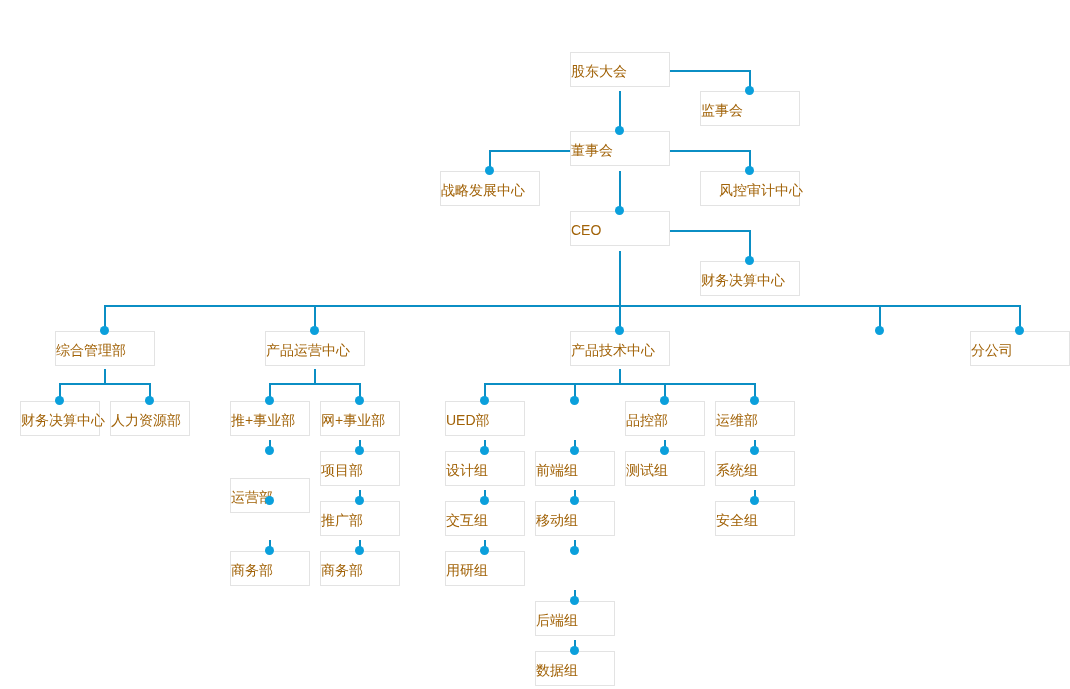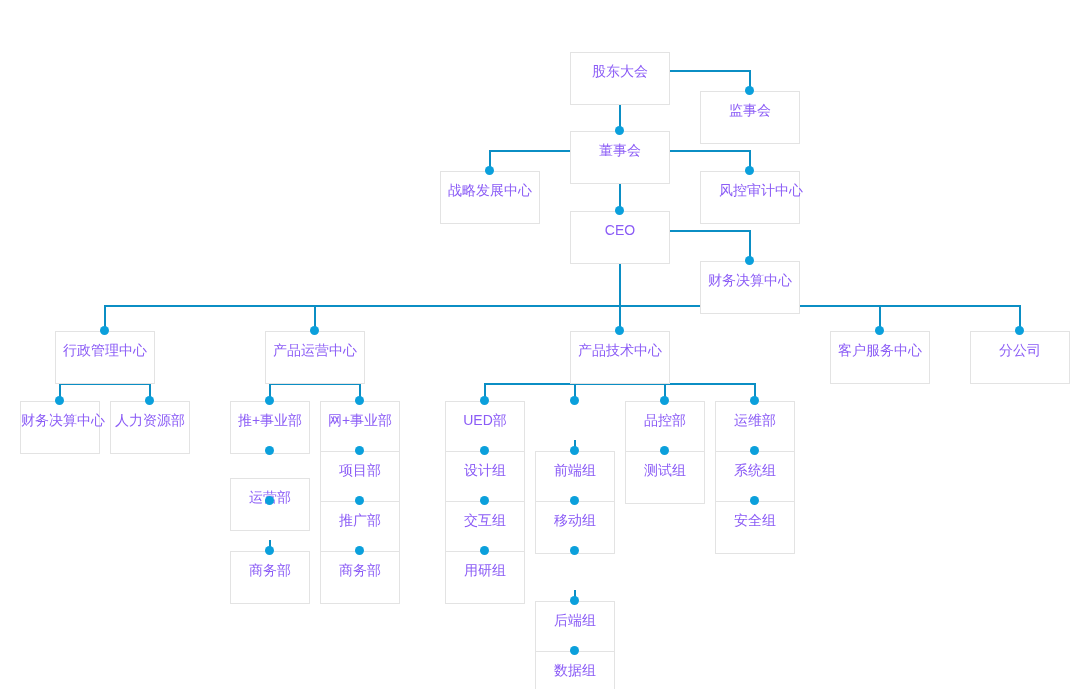--- a/index.html
+++ b/index.html
@@ -11,27 +11,27 @@
     position: relative;
     width: 1070px;
     height: 689px;
     background: #ffffff;
     font-family: "Liberation Sans", "DejaVu Sans", sans-serif;
     overflow: hidden;
   }
   .node {
     position: absolute;
     box-sizing: border-box;
-    height: 53px;
+    height: 35px;
     border: 1px solid #e3e3e3;
     background: #ffffff;
-    color: #8b5cf6;
+    color: #a16207;
     font-size: 14px;
     line-height: 37px;
-    text-align: center;
+    text-align: left;
     white-space: nowrap;
     z-index: 3;
   }
   .node.w100 { width: 100px; }
   .node.w80  { width: 80px; }
   .conn {
     position: absolute;
     background: #0b8ec4;
     z-index: 1;
   }
@@ -163,24 +163,23 @@
   <div class="node w100" style="left:570px; top:52px;">股东大会</div>
   <div class="node w100" style="left:700px; top:91px;">监事会</div>
 
   <div class="node w100" style="left:570px; top:131px;">董事会</div>
   <div class="node w100" style="left:440px; top:171px;">战略发展中心</div>
   <div class="node w100" style="left:700px; top:171px;padding-left:18px;">风控审计中心</div>
 
   <div class="node w100" style="left:570px; top:211px;">CEO</div>
   <div class="node w100" style="left:700px; top:261px;">财务决算中心</div>
 
-  <div class="node w100" style="left:55px; top:331px;">行政管理中心</div>
+  <div class="node w100" style="left:55px; top:331px;">综合管理部</div>
   <div class="node w100" style="left:265px; top:331px;">产品运营中心</div>
   <div class="node w100" style="left:570px; top:331px;">产品技术中心</div>
-  <div class="node w100" style="left:830px; top:331px;">客户服务中心</div>
   <div class="node w100" style="left:970px; top:331px;">分公司</div>
 
   <div class="node w80" style="left:20px; top:401px;">财务决算中心</div>
   <div class="node w80" style="left:110px; top:401px;">人力资源部</div>
 
   <div class="node w80" style="left:230px; top:401px;">推+事业部</div>
   <div class="node w80" style="left:320px; top:401px;">网+事业部</div>
   <div class="node w80" style="left:320px; top:451px;">项目部</div>
   <div class="node w80" style="left:230px; top:478px;">运营部</div>
   <div class="node w80" style="left:320px; top:501px;">推广部</div>

